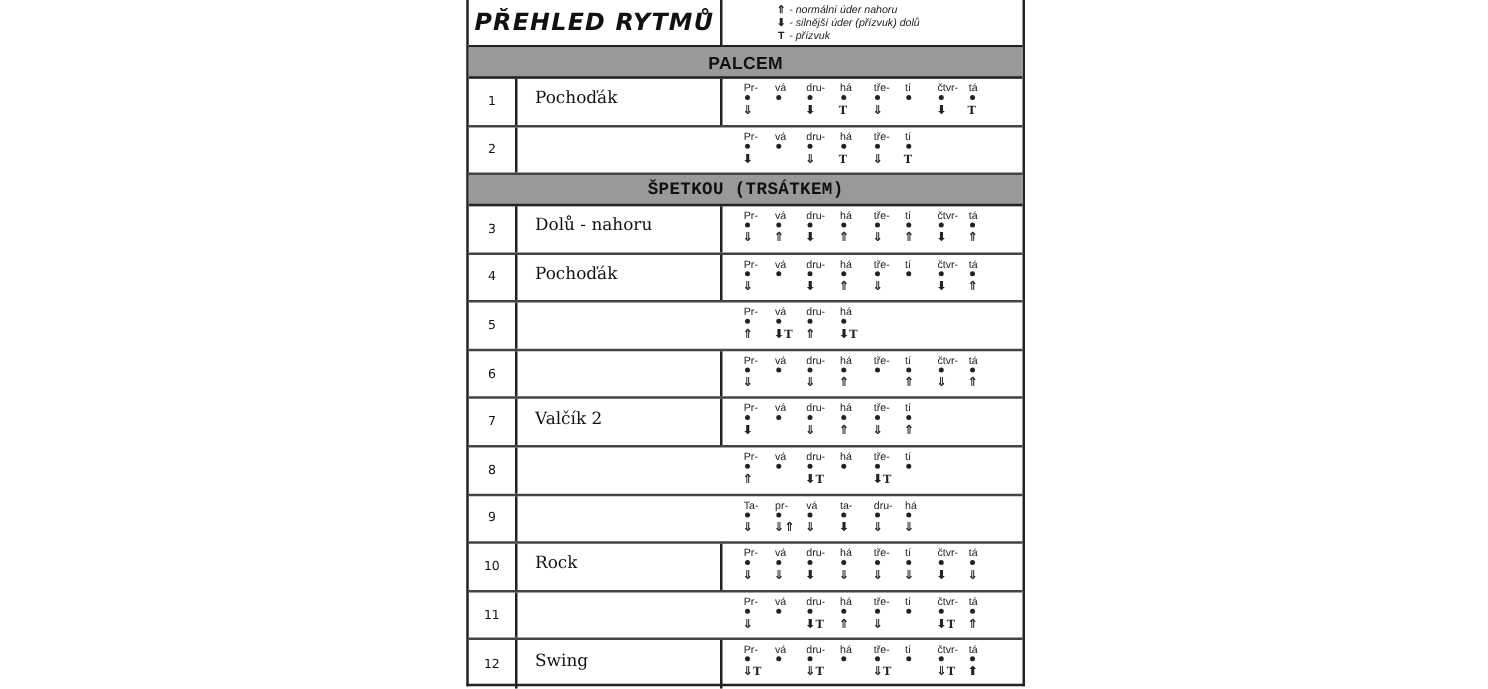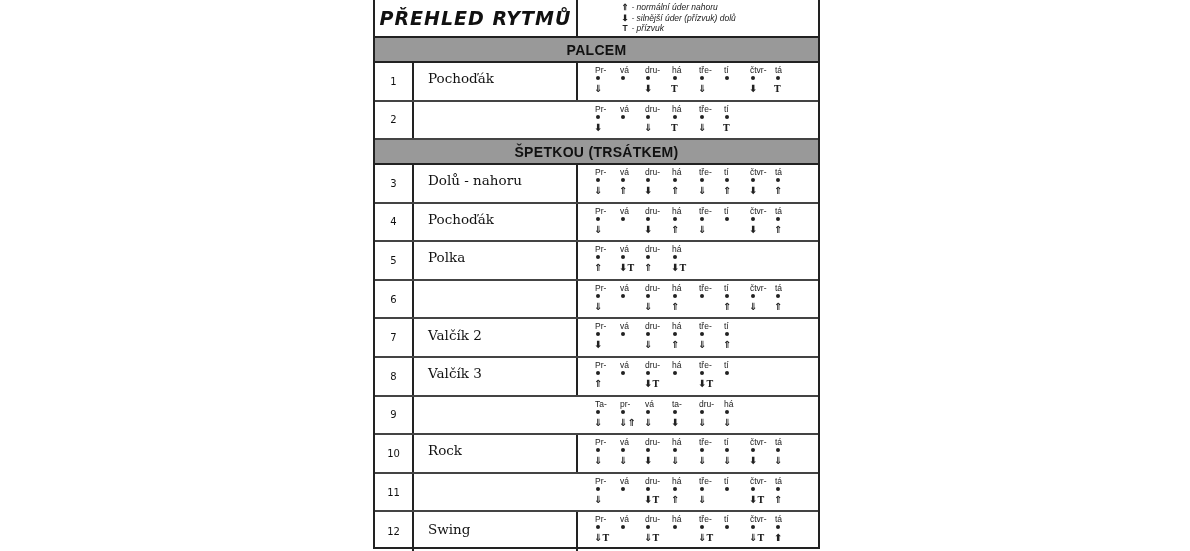--- a/index.html
+++ b/index.html
@@ -123,21 +123,21 @@
             <span class="dot"></span>
             <span class="mark">⇓</span>
           </div>
           <div class="beat" style="left: 146px;">
             <span class="syl">tí</span>
             <span class="dot"></span>
             <span class="mark"><span class="t">T</span></span>
           </div>
         </div>
       </div>
-      <div class="band" style="top: 140px;">ŠPETKOU (TRSÁTKEM)</div>
+      <div class="band" style="top: 140px; font-family: Liberation Mono, monospace;">ŠPETKOU (TRSÁTKEM)</div>
       <div class="row" style="top: 165px; height: 38.6px;">
         <div class="num">3</div>
         <div class="name">Dolů - nahoru</div>
         <div class="beats">
           <div class="beat" style="left: 17px;">
             <span class="syl">Pr-</span>
             <span class="dot"></span>
             <span class="mark">⇓</span>
           </div>
           <div class="beat" style="left: 42px;">
@@ -216,21 +216,20 @@
           </div>
           <div class="beat" style="left: 197px;">
             <span class="syl">tá</span>
             <span class="dot"></span>
             <span class="mark">⇑</span>
           </div>
         </div>
       </div>
       <div class="row" style="top: 242.2px; height: 38.6px;">
         <div class="num">5</div>
-        <div class="name">Polka</div>
         <div class="beats">
           <div class="beat" style="left: 17px;">
             <span class="syl">Pr-</span>
             <span class="dot"></span>
             <span class="mark">⇑</span>
           </div>
           <div class="beat" style="left: 42px;">
             <span class="syl">vá</span>
             <span class="dot"></span>
             <span class="mark">⬇<span class="t">T</span></span>
@@ -321,21 +320,20 @@
           </div>
           <div class="beat" style="left: 146px;">
             <span class="syl">tí</span>
             <span class="dot"></span>
             <span class="mark">⇑</span>
           </div>
         </div>
       </div>
       <div class="row" style="top: 358px; height: 38.6px;">
         <div class="num">8</div>
-        <div class="name">Valčík 3</div>
         <div class="beats">
           <div class="beat" style="left: 17px;">
             <span class="syl">Pr-</span>
             <span class="dot"></span>
             <span class="mark">⇑</span>
           </div>
           <div class="beat" style="left: 42px;">
             <span class="syl">vá</span>
             <span class="dot"></span>
           </div>

